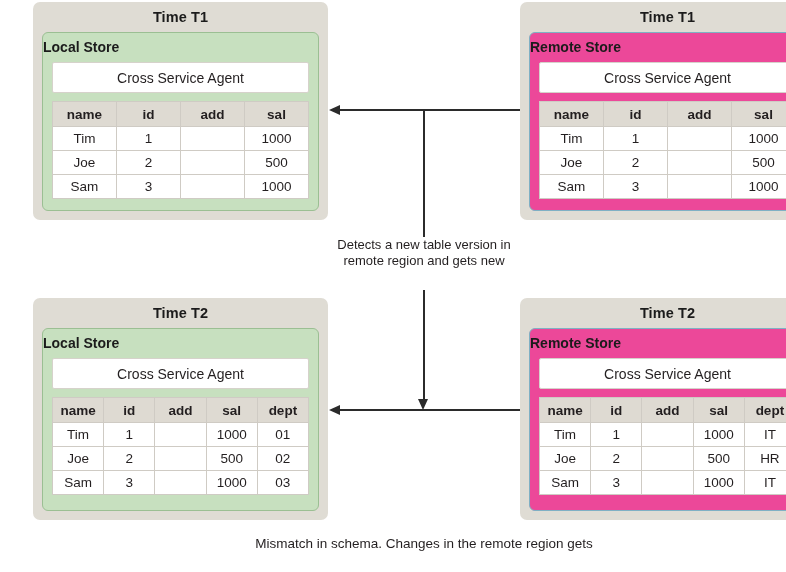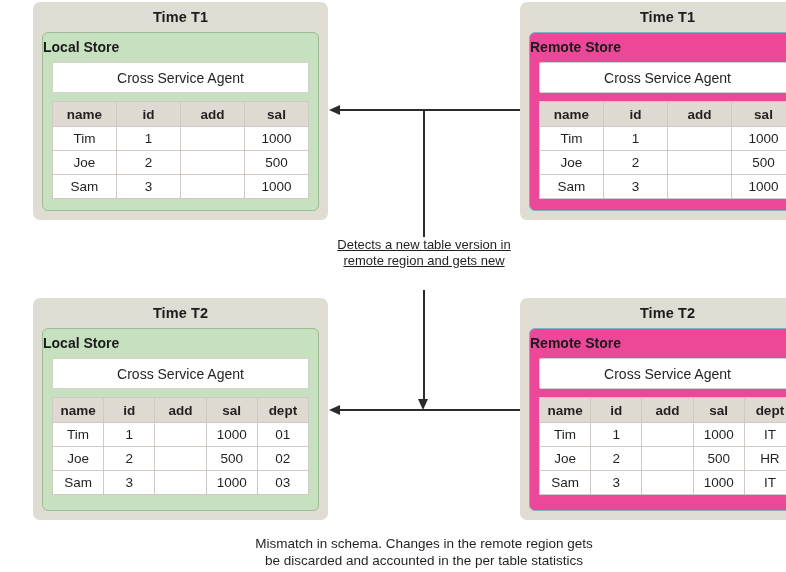--- a/index.html
+++ b/index.html
@@ -138,21 +138,20 @@
   
   .mid-note {
     position: absolute;
     left: 273px;
     top: 237px;
     width: 240px;
     text-align: center;
     font-size: 13px;
     line-height: 15.5px;
     color: #231f20;
-    text-decoration: underline;
   }
   .bottom-note {
     position: absolute;
     left: 113px;
     top: 536px;
     width: 560px;
     text-align: center;
     font-size: 13.5px;
     line-height: 16.5px;
     color: #231f20;
@@ -334,16 +333,15 @@
   <div class="ln ln-h" style="left:309px; top:409px; width:180px;"></div>
   <div class="arrow-left" style="left:298px; top:404.5px;"></div>
 
   <div class="mid-note">
     <span class="nowrap-line">Detects a new table version in</span>
     <span class="nowrap-line">remote region and gets new</span>
   </div>
 
   <div class="bottom-note">
     <span class="nowrap-line">Mismatch in schema. Changes in the remote region gets</span>
-    <span class="nowrap-line">be discarded and accounted in the per table statistics</span>
   </div>
 
 </div>
 
 </body></html>

